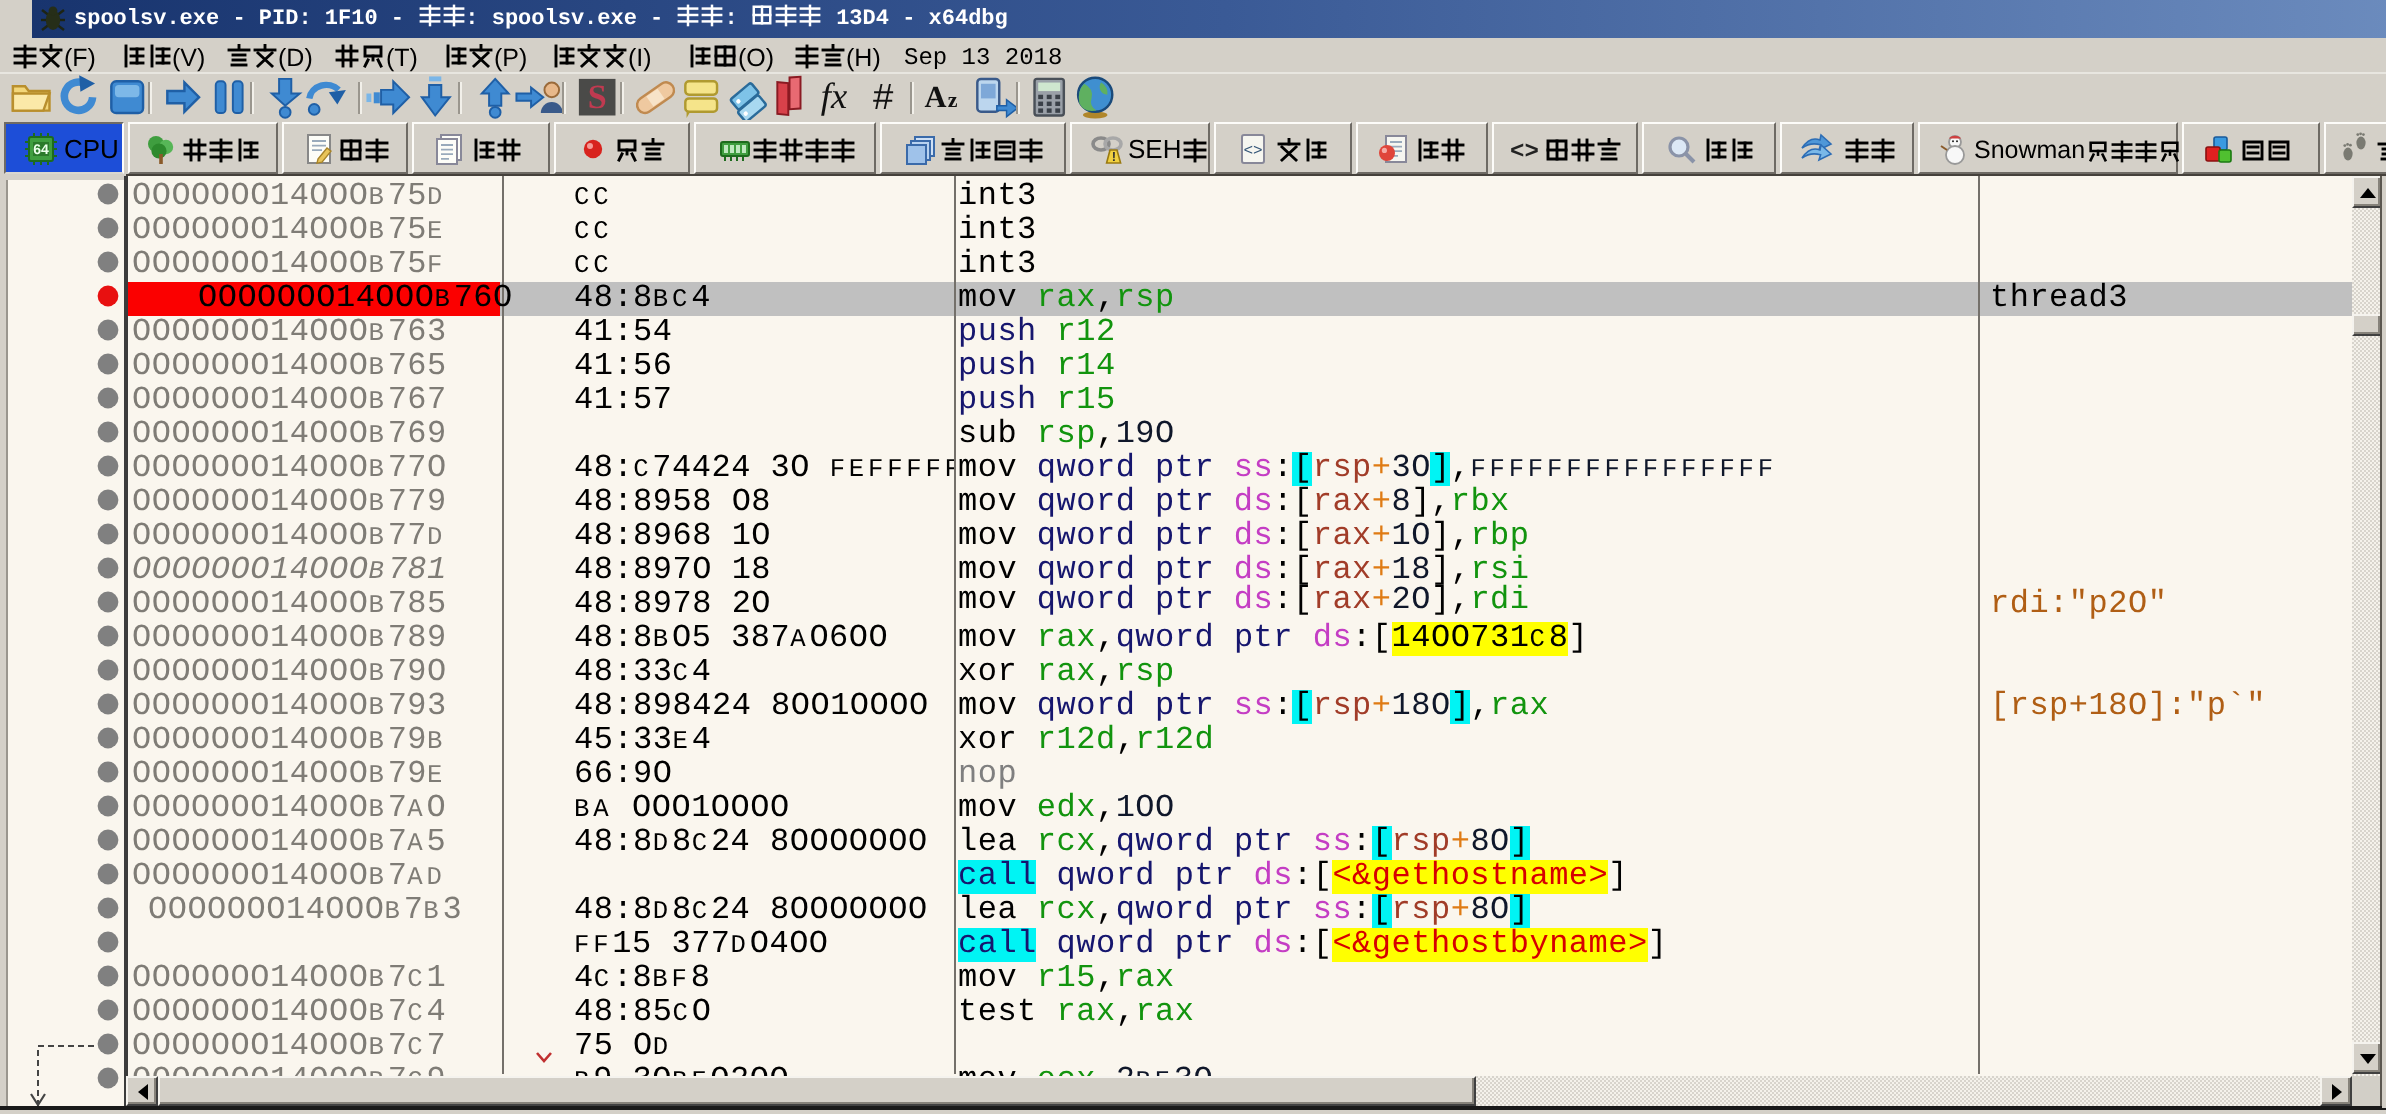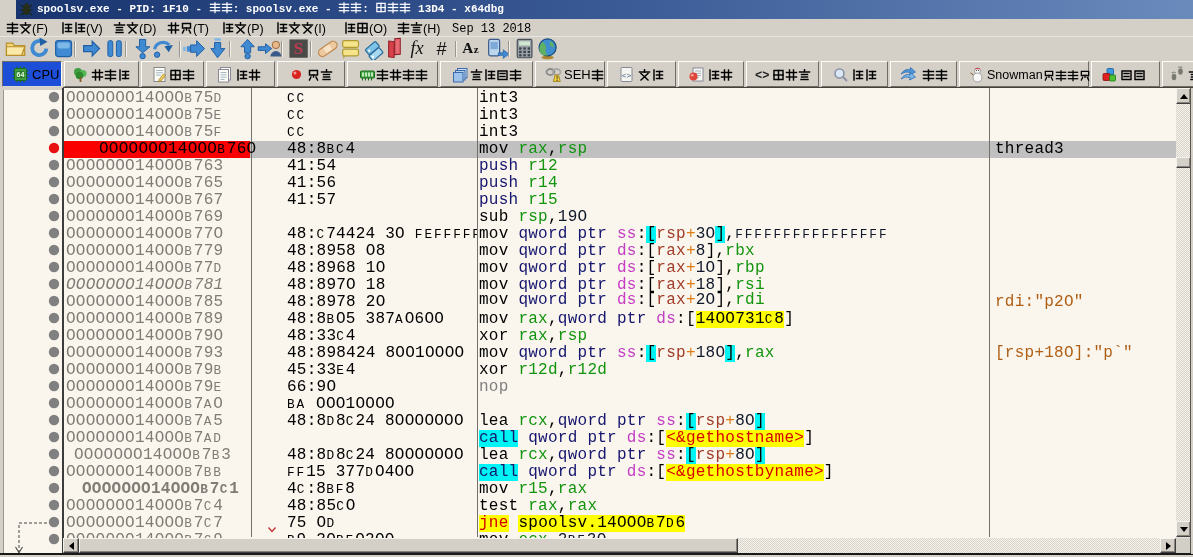--- a/index.html
+++ b/index.html
@@ -829,43 +829,42 @@
     <div class="row" style="left:479px;top:345px;width:510px;overflow:hidden"><span class="k">mov </span><span class="nv">qword ptr </span><span class="mg">ss</span><span class="k">:</span><span class="k cy">[</span><span class="bk">rsp</span><span class="orn">+</span><span class="ol">18O</span><span class="k cy">]</span><span class="k">,</span><span class="gr">rax</span></div>
     <div class="row cmt" style="left:995px;top:345px">[rsp+18O]:"p`"</div>
     <div class="row addr" style="left:66px;top:362px;text-align:center;">OOOOOOO14OOO<span class="sc">B</span>79<span class="sc">B</span></div>
     <div class="row k" style="left:287px;top:362px;width:190px;overflow:hidden">45:33<span class="sc">E</span>4</div>
     <div class="row" style="left:479px;top:362px;width:510px;overflow:hidden"><span class="k">xor </span><span class="gr">r12d</span><span class="k">,</span><span class="gr">r12d</span></div>
     <div class="row addr" style="left:66px;top:379px;">OOOOOOO14OOO<span class="sc">B</span>79<span class="sc">E</span></div>
     <div class="row k" style="left:287px;top:379px;width:190px;overflow:hidden">66:9O</div>
     <div class="row" style="left:479px;top:379px;width:510px;overflow:hidden"><span class="gy">nop</span></div>
     <div class="row addr" style="left:66px;top:396px;">OOOOOOO14OOO<span class="sc">B</span>7<span class="sc">A</span>O</div>
     <div class="row k" style="left:287px;top:396px;width:190px;overflow:hidden"><span class="sc">BA</span> OOO1OOOO</div>
+    <div class="row" style="left:479px;top:396px;width:510px;overflow:hidden"><span class="k">mov </span><span class="gr">edx</span><span class="k">,</span><span class="ol">1OO</span></div>
     <div class="row addr" style="left:66px;top:413px;">OOOOOOO14OOO<span class="sc">B</span>7<span class="sc">A</span>5</div>
     <div class="row k" style="left:287px;top:413px;width:190px;overflow:hidden">48:8<span class="sc">D</span>8<span class="sc">C</span>24 8OOOOOOO</div>
     <div class="row" style="left:479px;top:413px;width:510px;overflow:hidden"><span class="k">lea </span><span class="gr">rcx</span><span class="k">,</span><span class="nv">qword ptr </span><span class="mg">ss</span><span class="k">:</span><span class="k cy">[</span><span class="bk">rsp</span><span class="orn">+</span><span class="ol">8O</span><span class="k cy">]</span></div>
     <div class="row addr" style="left:66px;top:430px;">OOOOOOO14OOO<span class="sc">B</span>7<span class="sc">AD</span></div>
     <div class="row" style="left:479px;top:430px;width:510px;overflow:hidden"><span class="nv cy">call</span><span class="k"> </span><span class="nv">qword ptr </span><span class="mg">ds</span><span class="k">:</span><span class="k">[</span><span class="rd ye">&lt;&amp;gethostname&gt;</span><span class="k">]</span></div>
     <div class="row addr" style="left:74px;top:447px;">OOOOOOO14OOO<span class="sc">B</span>7<span class="sc">B</span>3</div>
     <div class="row k" style="left:287px;top:447px;width:190px;overflow:hidden">48:8<span class="sc">D</span>8<span class="sc">C</span>24 8OOOOOOO</div>
     <div class="row" style="left:479px;top:447px;width:510px;overflow:hidden"><span class="k">lea </span><span class="gr">rcx</span><span class="k">,</span><span class="nv">qword ptr </span><span class="mg">ss</span><span class="k">:</span><span class="k cy">[</span><span class="bk">rsp</span><span class="orn">+</span><span class="ol">8O</span><span class="k cy">]</span></div>
-    <div class="row addr" style="left:66px;top:464px;">OOOOOOO14OOO<span class="sc">B</span>7<span class="sc">BB</span></div>
     <div class="row k" style="left:287px;top:464px;width:190px;overflow:hidden"><span class="sc">FF</span>15 377<span class="sc">D</span>O4OO</div>
     <div class="row" style="left:479px;top:464px;width:510px;overflow:hidden"><span class="nv cy">call</span><span class="k"> </span><span class="nv">qword ptr </span><span class="mg">ds</span><span class="k">:</span><span class="k">[</span><span class="rd ye">&lt;&amp;gethostbyname&gt;</span><span class="k">]</span></div>
-    <div class="row addr" style="left:82px;top:481px;font-weight:bold;">OOOOOOO14OOO<span class="sc">B</span>7<span class="sc">C</span>1</div>
+    <div class="row addr" style="left:66px;top:481px;">OOOOOOO14OOO<span class="sc">B</span>7<span class="sc">C</span>1</div>
     <div class="row k" style="left:287px;top:481px;width:190px;overflow:hidden">4<span class="sc">C</span>:8<span class="sc">BF</span>8</div>
     <div class="row" style="left:479px;top:481px;width:510px;overflow:hidden"><span class="k">mov </span><span class="gr">r15</span><span class="k">,</span><span class="gr">rax</span></div>
     <div class="row addr" style="left:66px;top:498px;">OOOOOOO14OOO<span class="sc">B</span>7<span class="sc">C</span>4</div>
     <div class="row k" style="left:287px;top:498px;width:190px;overflow:hidden">48:85<span class="sc">C</span>O</div>
     <div class="row" style="left:479px;top:498px;width:510px;overflow:hidden"><span class="k">test </span><span class="gr">rax</span><span class="k">,</span><span class="gr">rax</span></div>
     <div class="row addr" style="left:66px;top:515px;">OOOOOOO14OOO<span class="sc">B</span>7<span class="sc">C</span>7</div>
     <div class="row k" style="left:287px;top:515px;width:190px;overflow:hidden">75 O<span class="sc">D</span></div>
     <div class="abs" style="left:267px;top:520px;width:10px;height:8px"><svg width="10" height="8">
         <path d="M1.5 1.5 l3.5 4 3.5-4" stroke="#c03030" stroke-width="1.3" fill="none"></path>
       </svg></div>
-    <div class="row" style="left:479px;top:515px;width:510px;overflow:hidden"><span class="rd ye">jne</span><span class="k"> </span><span class="k ye">spoolsv.14OOO<span class="sc">B</span>7<span class="sc">D</span>6</span></div>
     <div class="row addr" style="left:66px;top:532px;">OOOOOOO14OOO<span class="sc">B</span>7<span class="sc">C</span>9</div>
     <div class="row k" style="left:287px;top:532px;width:190px;overflow:hidden"><span class="sc">B</span>9 3O<span class="sc">BF</span>O2OO</div>
     <div class="row" style="left:479px;top:532px;width:510px;overflow:hidden"><span class="k">mov </span><span class="gr">ecx</span><span class="k">,</span><span class="ol">2<span class="sc">BF</span>3O</span></div>
 <div class="abs track" style="left:1176px;top:88px;width:15px;height:450px"></div>
 <div class="sbtn" style="left:1176px;top:88px;width:15px;height:16px"></div>
 <div class="abs arrow" style="left:1180px;top:94px;border-left:4px solid transparent;border-right:4px solid transparent;border-bottom:5px solid #000"></div>
 <div class="sbtn" style="left:1176px;top:157px;width:15px;height:11px"></div>
 <div class="sbtn" style="left:1176px;top:521px;width:15px;height:16px"></div>
 <div class="abs arrow" style="left:1180px;top:527px;border-left:4px solid transparent;border-right:4px solid transparent;border-top:5px solid #000"></div>
 <div class="abs track" style="left:63px;top:538px;width:1113px;height:15px"></div>

